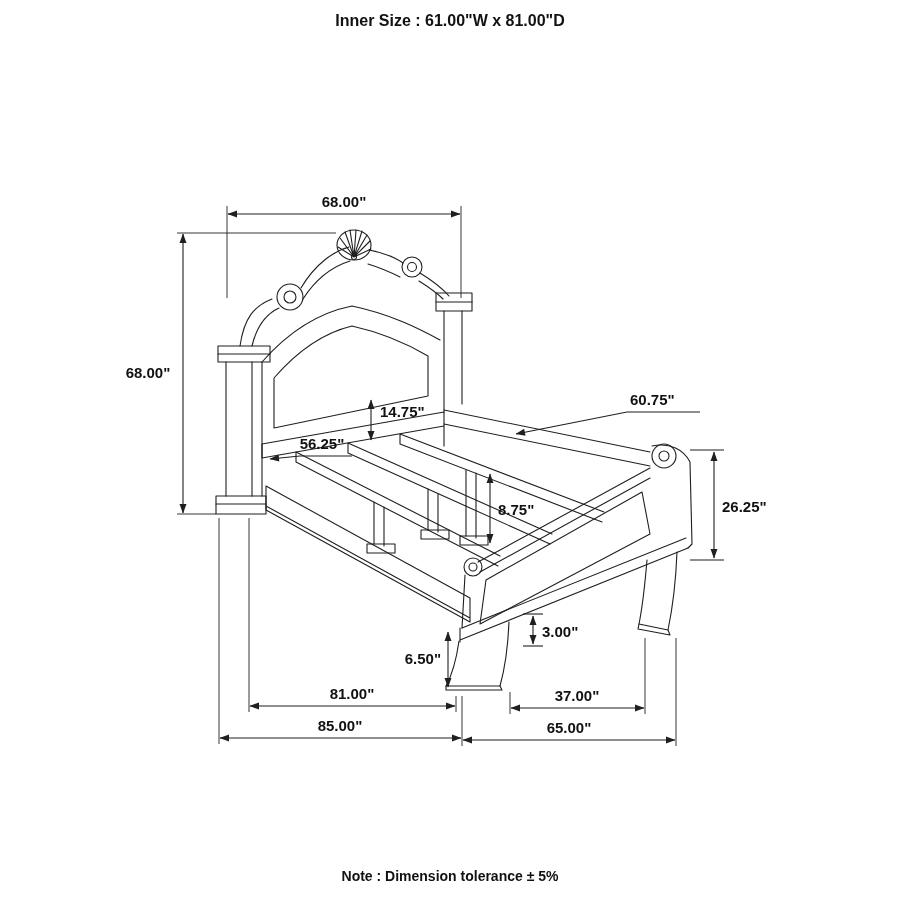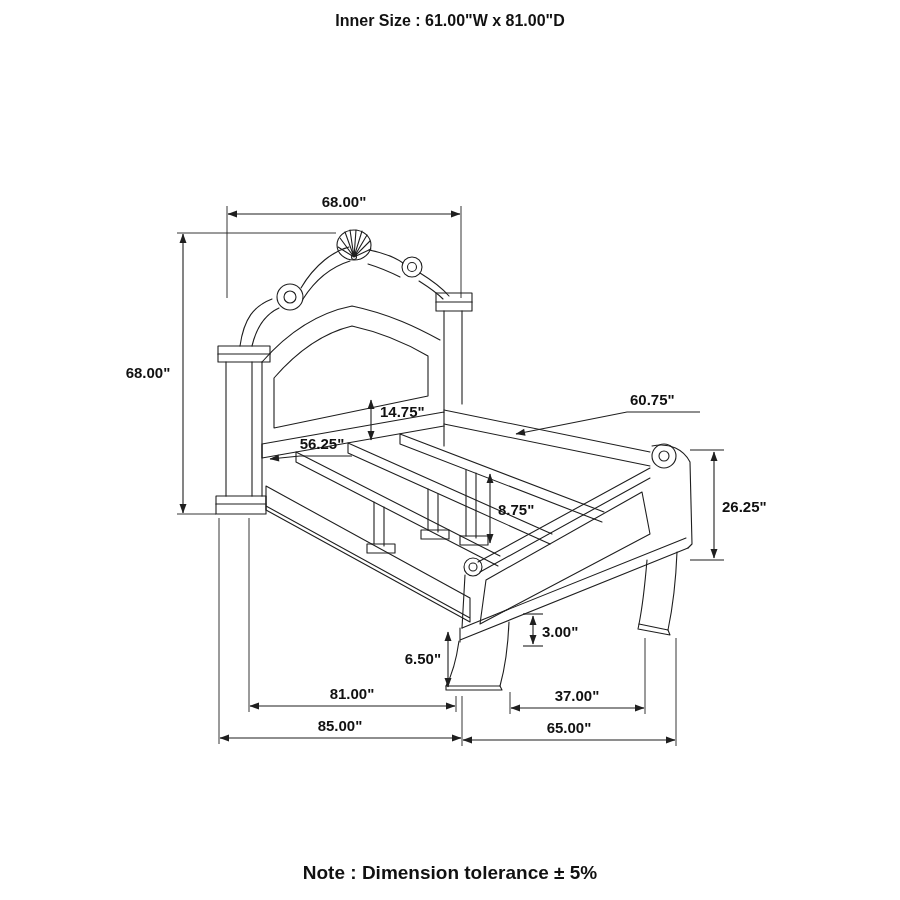--- a/index.html
+++ b/index.html
@@ -1,21 +1,21 @@
 <!DOCTYPE html>
 <html><head>
 <meta charset="utf-8">
 <style>
   html,body{margin:0;padding:0;background:#ffffff;}
   .stage{position:relative;width:900px;height:900px;background:#fff;overflow:hidden;
          font-family:"Liberation Sans",sans-serif;}
   .title{position:absolute;top:12px;left:0;width:100%;text-align:center;
          font-weight:bold;font-size:16px;color:#111;}
   .note{position:absolute;bottom:16px;left:0;width:100%;text-align:center;
-        font-weight:bold;font-size:19px;color:#111;}
+        font-weight:bold;font-size:14px;color:#111;}
   svg{position:absolute;left:0;top:0;}
   svg text{font-family:"Liberation Sans",sans-serif;font-weight:bold;font-size:15px;
            fill:#111;stroke:none;}
   .art{stroke:#1f1f1f;stroke-width:1.1;fill:none;stroke-linecap:round;stroke-linejoin:round;}
   .dim{stroke:#1f1f1f;stroke-width:1.1;fill:none;}
   .wit line{stroke:#1f1f1f;stroke-width:0.9;}
 </style>
 </head>
 <body>
 

